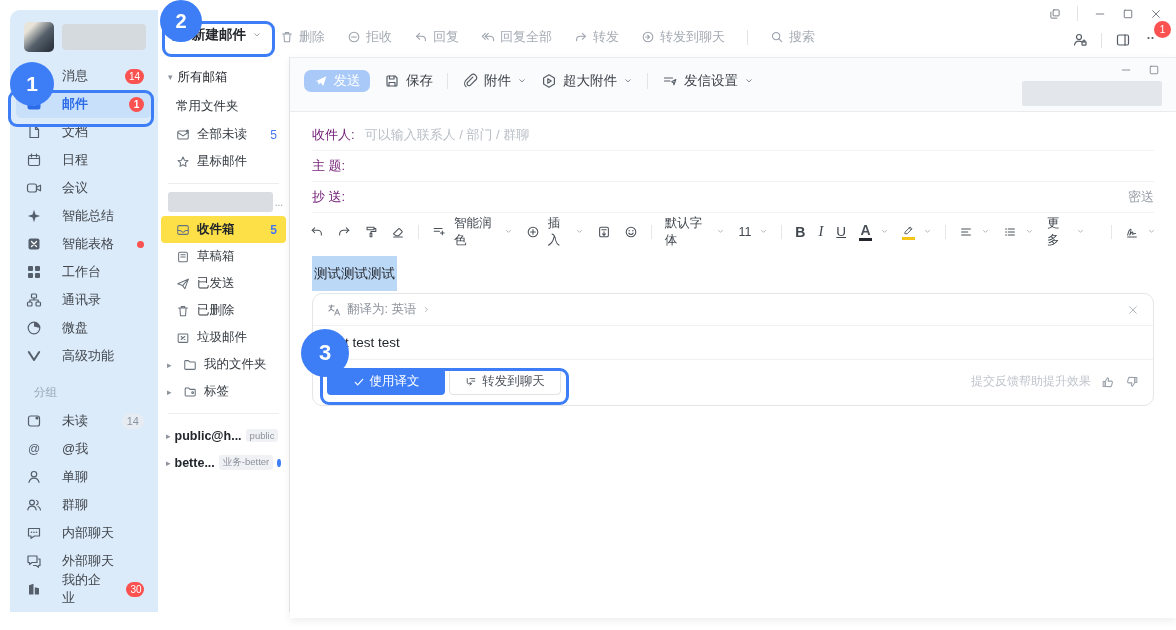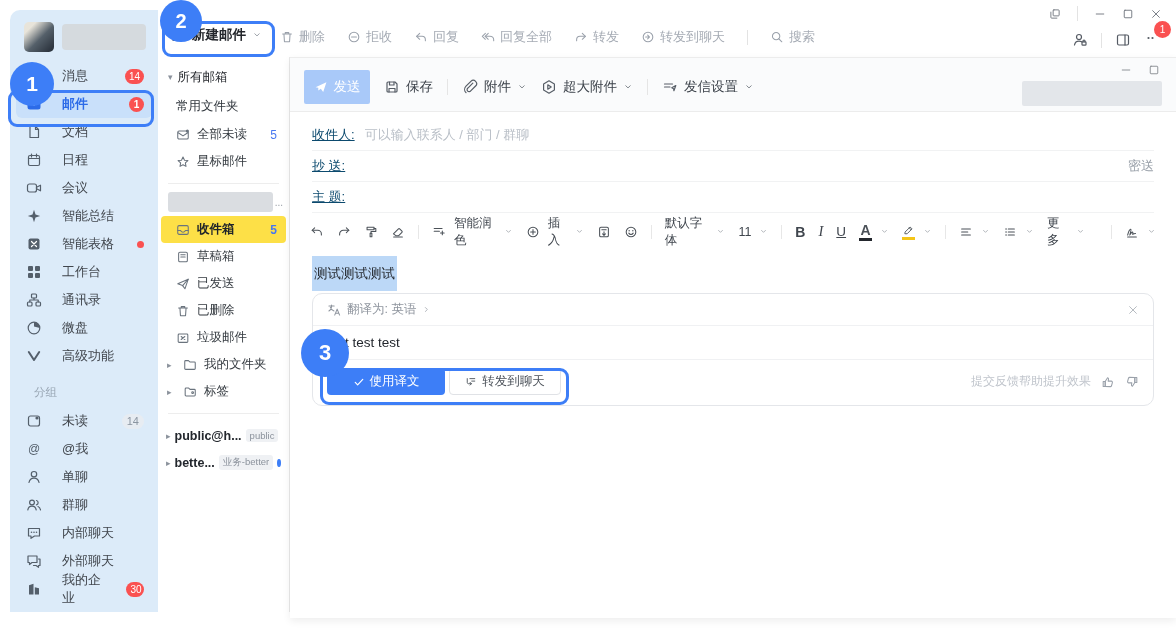--- a/index.html
+++ b/index.html
@@ -64,33 +64,33 @@
   #win-row2 { position:absolute; right:16px; top:30px; display:flex; align-items:center; gap:13px; color:#555b64; }
   .dots-wrap { position:relative; }
   .mini-badge { position:absolute; top:-9px; right:-11px; background:var(--badge-red,#fa5151); color:#fff;
                 width:17px; height:17px; border-radius:50%; font-size:10px; display:flex; align-items:center; justify-content:center; }
 
   
   #card { position:absolute; left:290px; top:57px; right:0; bottom:12px; background:#fff;
           box-shadow:0 3px 8px rgba(0,0,0,.07); }
   #card-head { height:55px; background:#fafbfc; border-top:1px solid #ececec; border-bottom:1px solid #ececec; position:relative; }
   #compose-actions { position:absolute; left:14px; top:12px; display:flex; align-items:center; gap:14px; }
-  #send-btn { width:66px; height:34px; border-radius:2px; background:#a9c9f9; color:#fff; display:flex;
+  #send-btn { width:66px; height:22px; border-radius:7px; background:#a9c9f9; color:#fff; display:flex;
               align-items:center; justify-content:center; gap:6px; font-size:13.5px; }
   #send-btn .ic svg { fill:#fff; stroke:none; }
   .c-btn { display:flex; align-items:center; gap:6px; font-size:13.5px; color:#3c424a;justify-content:flex-end; }
   .c-btn .ic { color:#565d66; }
   .caret { display:inline-flex; } .caret svg { width:10px; height:10px; }
   .c-sep { width:1px; height:16px; background:#e5e5e5; }
   #card-minmax { position:absolute; right:16px; top:6px; display:flex; gap:16px; color:#84898f; }
   #from-redacted { position:absolute; right:14px; top:23px; width:140px; height:25px; background:#e3e6ea; border-radius:2px; }
 
   #fields { padding-top:8px; }
   .field-row { height:31px; margin:0 22px; border-bottom:1px solid #f1f2f3; display:flex; align-items:center; font-size:13px; }
-  .field-label { color:#0c4a6e; margin-right:10px;text-decoration:underline; }
+  .field-label { color:#701a75; margin-right:10px; }
   .placeholder { color:#b9bfc7; }
   .bcc { margin-left:auto; color:#9aa1aa; }
 
   #format-bar { height:37px; display:flex; align-items:center; padding:0 20px; gap:13px; color:#4b5158; }
   #format-bar .f-ic { color:#4b5158; }
   #format-bar .disabled { color:#c3c7cc; }
   .f-sep { width:1px; height:14px; background:#e7e7e7; }
   .f-group2 { display:flex; align-items:center; gap:8px; }
   .f-label { font-size:12.5px; color:#3f454d; }
   .fcaret { color:#8f959d; } .fcaret svg { width:9px; height:9px; }
@@ -639,25 +639,25 @@
     </div>
     <div id="from-redacted"></div>
   </div>
 
   <div id="fields">
     <div class="field-row">
       <span class="field-label">收件人:</span>
       <span class="placeholder">可以输入联系人 / 部门 / 群聊</span>
     </div>
     <div class="field-row">
+      <span class="field-label">主 题:</span>
+    </div>
+    <div class="field-row">
       <span class="field-label">抄 送:</span>
       <span class="bcc">密送</span>
-    </div>
-    <div class="field-row">
-      <span class="field-label">主 题:</span>
     </div>
   </div>
 
   <div id="format-bar">
       <span class="f-group2">
         <span class="ic f-ic s14">
           <svg viewBox="0 0 16 16" xmlns="http://www.w3.org/2000/svg">
             <path d="M5.3 3.2L2.5 6l2.8 2.8"></path>
             <path d="M2.5 6h6.3A4.2 4.2 0 0113 10.2v1.3"></path>
           </svg>

